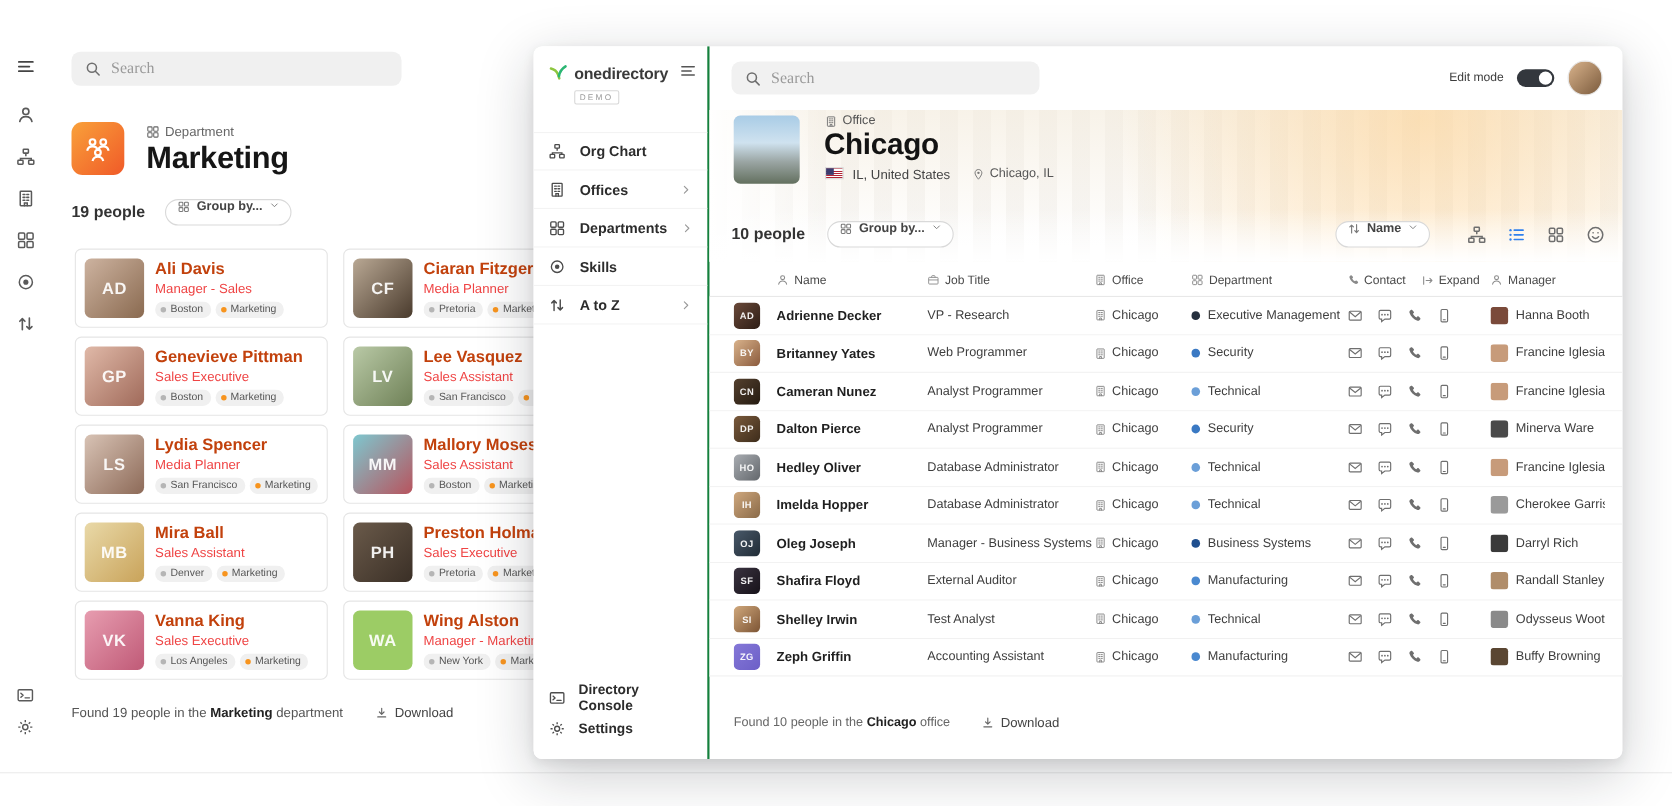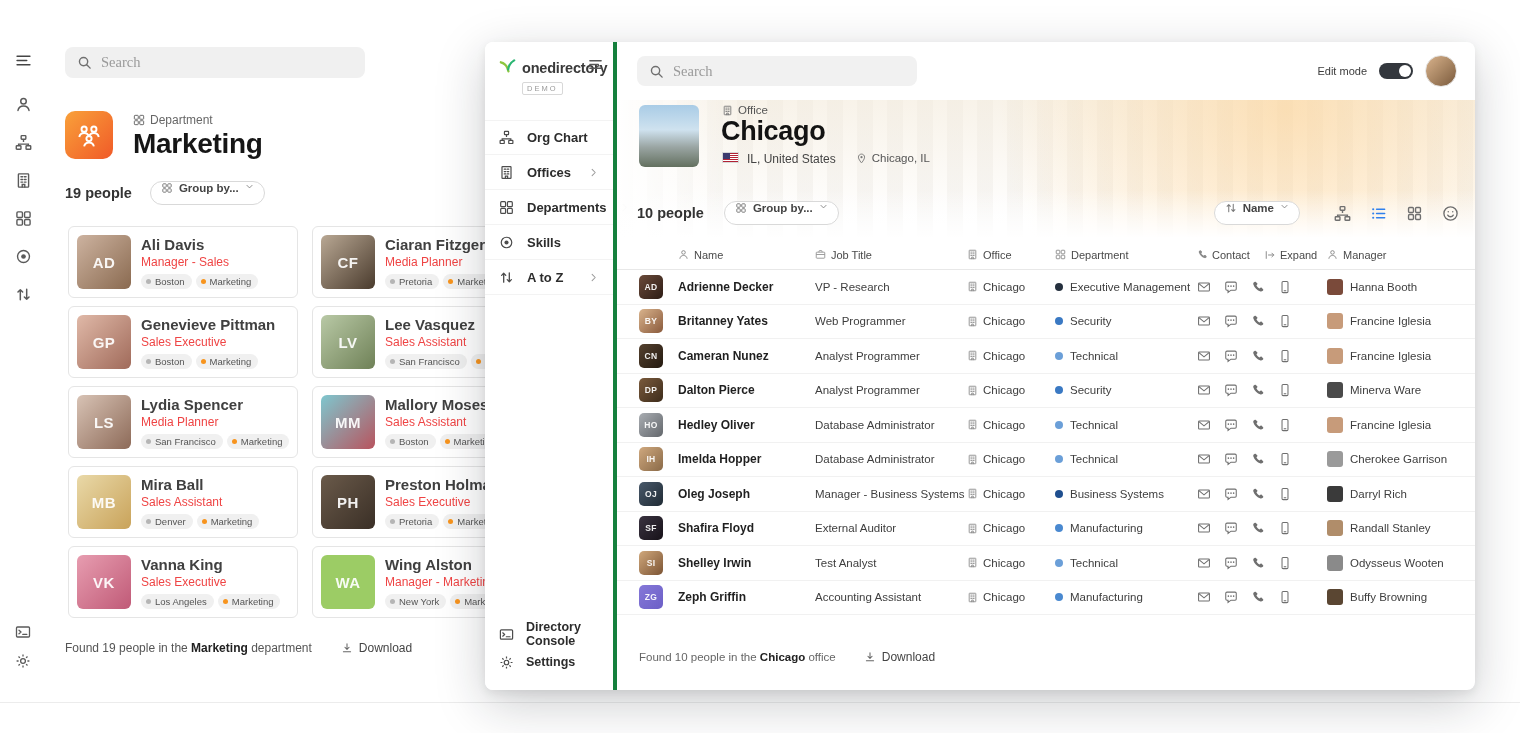--- a/index.html
+++ b/index.html
@@ -27,35 +27,35 @@
   .kicker{display:flex;align-items:center;gap:5px;font-size:12px;color:#666;margin-top:2px}
   .big-title{font-size:28px;font-weight:700;color:#161616;letter-spacing:-.3px;margin-top:1px}
   .bg-controls{position:absolute;left:65px;top:180px;height:26px;display:flex;align-items:center;gap:18px}
   .count{font-size:14.5px;font-weight:600;color:#333}
   .pill{display:inline-flex;gap:6px;height:24px;padding:0 10px;border:1px solid #d9d9d9;border-radius:12px;background:#fff;font-family:inherit;font-size:11.5px;font-weight:600;color:#444}
   .pill .ic{color:#7a7a7a}
   .cards{position:absolute;left:68px;top:226px;width:474px;display:grid;grid-template-columns:repeat(2,230px);gap:8px 14px}
   .card{height:72px;border:1px solid #e5e5e5;border-radius:6px;background:#fff;display:flex;align-items:center;padding:8px;overflow:hidden}
   .cav{width:54px;height:54px;border-radius:6px;flex-shrink:0;display:flex;align-items:center;justify-content:center;color:rgba(255,255,255,.92);font-size:15px;font-weight:700;letter-spacing:.5px}
   .card-info{margin-left:10px;min-width:0;flex:1}
-  .card-name{font-size:15px;font-weight:700;color:#404040;white-space:nowrap;overflow:hidden}
+  .card-name{font-size:15px;font-weight:700;color:#c2410c;white-space:nowrap;overflow:hidden}
   .card-title{font-size:12px;color:#ef4444;margin-top:2px;white-space:nowrap;overflow:hidden;text-overflow:ellipsis}
   .tags{display:flex;gap:4px;margin-top:5px;overflow:hidden;white-space:nowrap}
   .tag{display:inline-flex;align-items:center;gap:4px;height:15px;padding:0 7px 0 5px;border-radius:8px;background:#f0f0f0;font-size:9.5px;color:#555;flex-shrink:0}
   .dot{width:5px;height:5px;border-radius:50%;flex-shrink:0}
   .bg-footer{position:absolute;left:65px;top:641px;display:flex;align-items:center;gap:29px;font-size:12px;color:#555}
   .found b{color:#222}
   .download{display:inline-flex;align-items:center;gap:6px;color:#444;text-decoration:none;font-size:12px}
   .download .ic{color:#666}
   .page-edge{position:absolute;left:0;right:0;top:702px;height:1px;background:#ececec}
 
   
   .fg{position:absolute;left:485px;top:42px;width:990px;height:648px;background:#fff;border-radius:8px;display:flex;overflow:hidden;
       box-shadow:0 14px 50px rgba(25,28,38,.22),0 3px 10px rgba(0,0,0,.08)}
-  .fg-side{width:132px;flex-shrink:0;position:relative;border-right:4px solid #15803d;background:#fff}
+  .fg-side{width:160px;flex-shrink:0;position:relative;border-right:2px solid #15803d;background:#fff}
   .brand{position:absolute;top:16px;left:13px;display:flex;align-items:center;gap:5px}
   .brand-name{font-size:14.5px;font-weight:600;color:#3a3a3a;letter-spacing:-.2px}
   .logo{width:19px;height:19px;display:inline-flex}
   .demo-badge{position:absolute;top:40px;left:37px;font-size:7.5px;letter-spacing:2px;color:#9a9a9a;border:1px solid #d8d8d8;border-radius:2px;padding:1px 4px}
   .side-burger{position:absolute;top:15px;right:10px;color:#555}
   .side-nav{position:absolute;top:78px;left:0;right:0}
   .nav-item{height:35px;display:flex;align-items:center;gap:13px;padding:0 14px;border-bottom:1px solid #f3f3f3;font-size:13px;font-weight:600;color:#2c2c2c}
   .nav-item:first-child{border-top:1px solid #f3f3f3}
   .nav-ic{color:#4c4c4c}
   .nav-chev{margin-left:auto;color:#9a9a9a}

